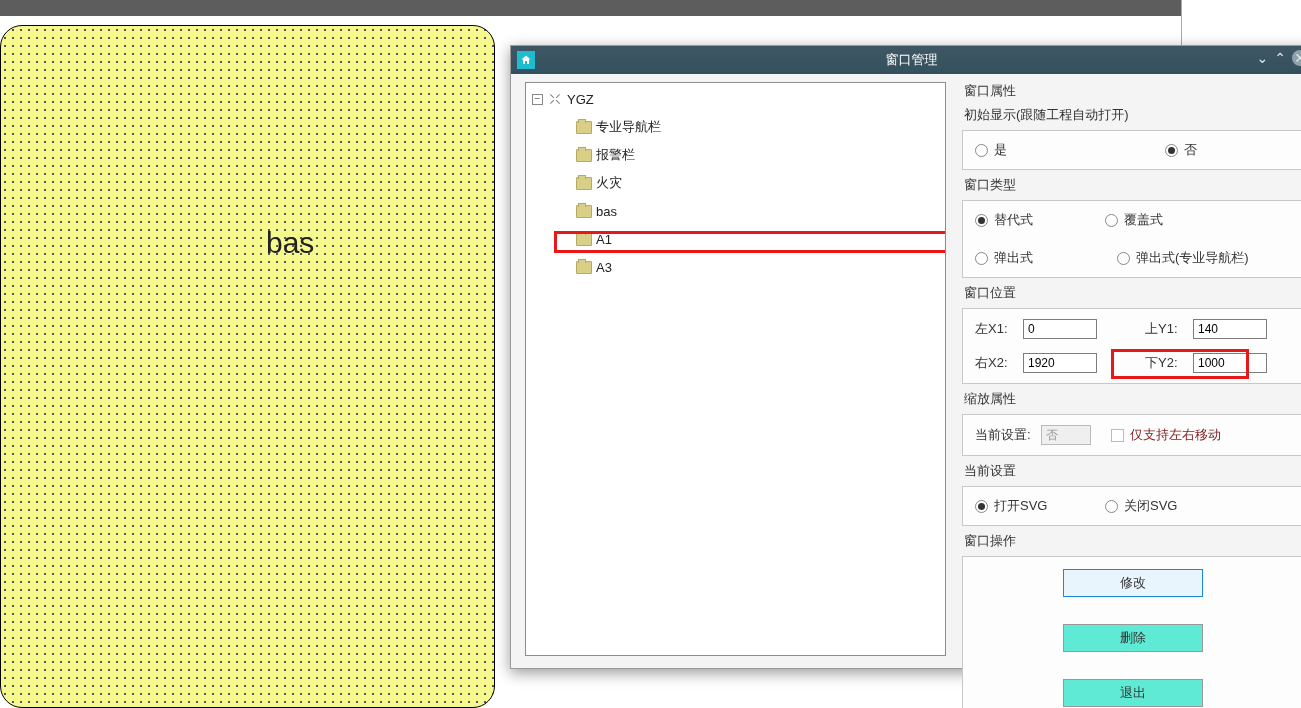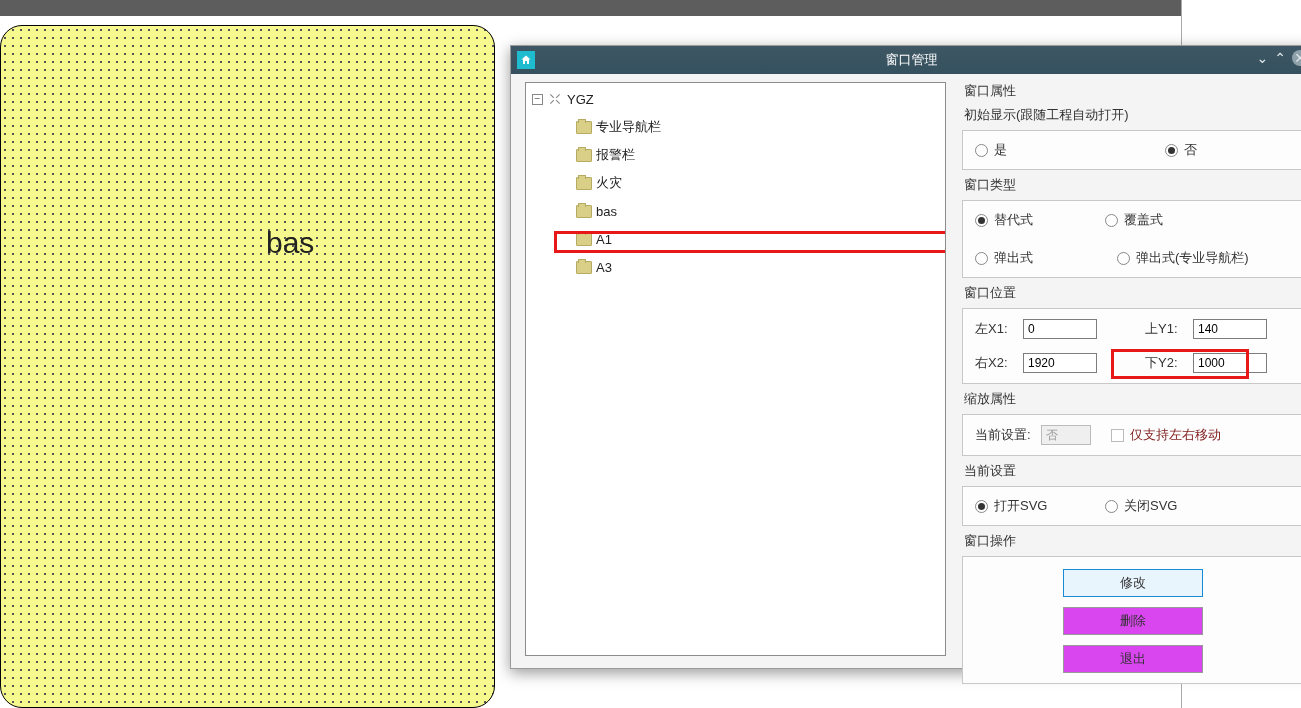--- a/index.html
+++ b/index.html
@@ -59,22 +59,22 @@
   .chk { display:inline-flex; align-items:center; gap:6px; color:#7f1d1d; }
   .chk .box { width:13px; height:13px; border:1px solid #bbb; background:#fff; }
 
   .kv { display:flex; align-items:center; gap:6px; }
   .kv label { width:42px; text-align:left; }
   .kv input { width:74px; height:20px; border:1px solid #7d7d7d; padding:0 4px; font-size:12px; }
   .kv input.dis { background:#efefef; color:#999; border-color:#bbb; }
 
   .pos-grid { display:grid; grid-template-columns: auto auto auto auto; gap:14px 24px; align-items:center; }
 
-  .btn-col { display:flex; flex-direction:column; gap:10px; align-items:center; padding-top:2px; }
-  .btn { width:140px; height:28px; border:1px solid #178bd6; background:#d946ef; color:#333; cursor:pointer; font-size:13px; }
+  .btn-col { display:flex; flex-direction:column; gap:27px; align-items:center; padding-top:2px; }
+  .btn { width:140px; height:28px; border:1px solid #178bd6; background:#5eead4; color:#333; cursor:pointer; font-size:13px; }
   .btn.primary { background:#e9f5fd; }
   .btn.plain { border-color:#999; }
 
 </style>
 </head>
 <body>
 
 <div class="root">
 
   <div class="canvas-back"></div>

